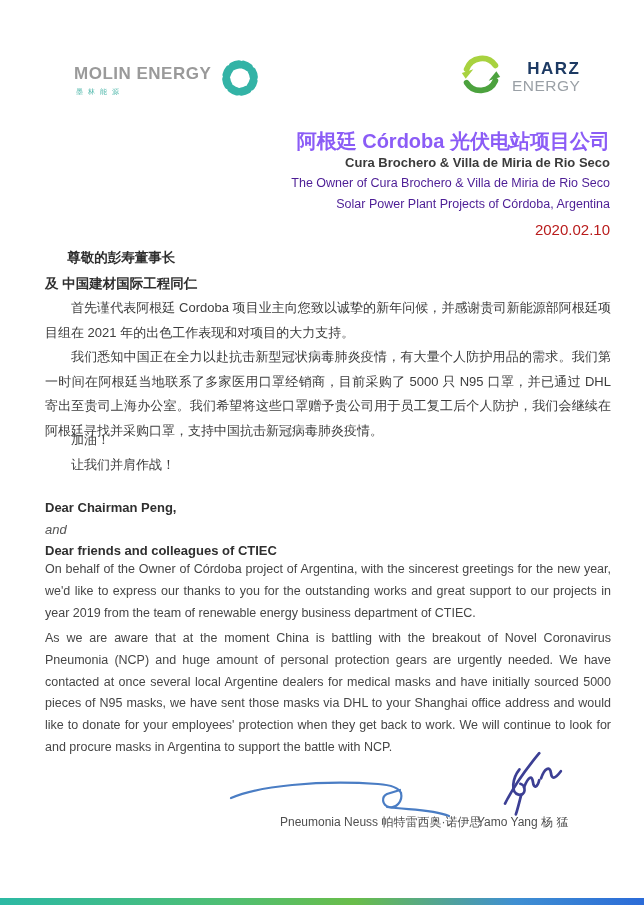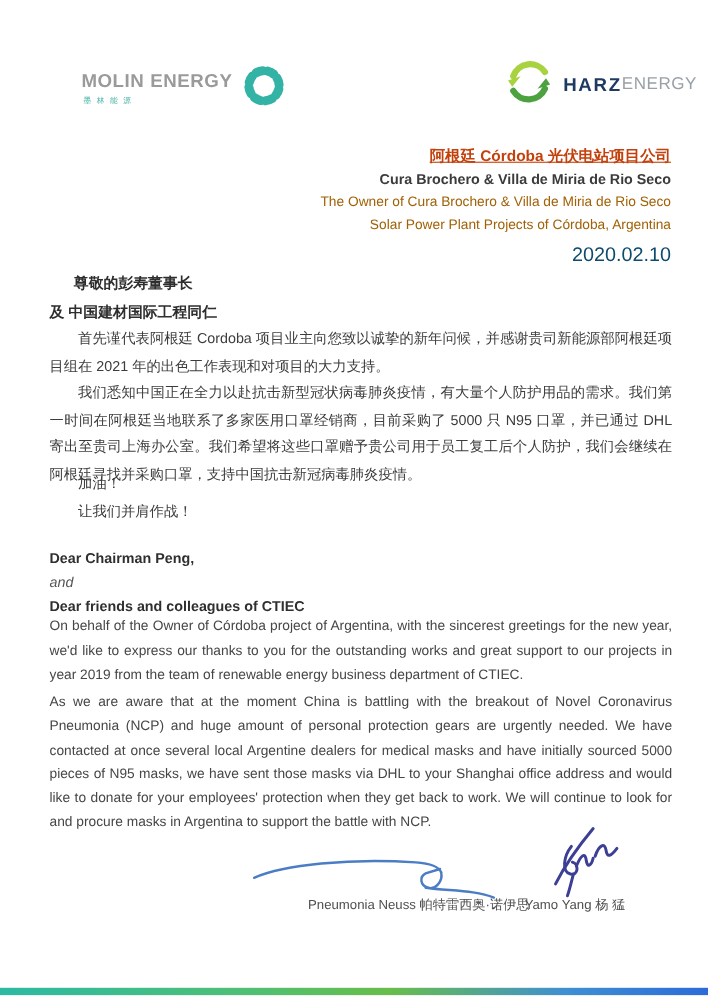--- a/index.html
+++ b/index.html
@@ -13,29 +13,29 @@
     overflow:hidden;
     margin:0 auto;
   }
   
   .logo-row { position:absolute; top:52px; left:0; width:644px; height:58px; }
   .molin-logo { position:absolute; left:74px; top:4px; display:flex; align-items:center; gap:7px; }
   .molin-text { display:flex; flex-direction:column; }
   .molin-name { font-size:17px; font-weight:bold; color:#9a9a9a; letter-spacing:0.5px; font-stretch:condensed; }
   .molin-sub  { font-size:7px; color:#4ab5a8; letter-spacing:5px; margin-top:3px; margin-left:2px; }
   .harz-logo { position:absolute; left:458px; top:0; display:flex; align-items:center; gap:8px; }
-  .harz-text { display:flex; flex-direction:row; line-height:1.02; }
+  .harz-text { display:flex; flex-direction:column; line-height:1.02;text-align:right; }
   .harz-name   { font-size:17px; font-weight:bold; color:#1d3a63; letter-spacing:1.5px; }
   .harz-energy { font-size:15.5px; color:#9aa0a6; letter-spacing:0.5px; }
   
   .header-block { position:absolute; top:130px; right:34px; text-align:right; }
-  .hdr-l1 { font-size:14px; font-weight:bold; color:#c2410c; line-height:22px;text-decoration:underline; }
+  .hdr-l1 { font-size:20px; font-weight:bold; color:#8b5cf6; line-height:22px; }
   .hdr-l2 { font-size:13px; font-weight:bold; color:#3b3b3b; line-height:21px; }
-  .hdr-l3, .hdr-l4 { font-size:12.5px; color:#a16207; line-height:21px;margin-left:32px; }
-  .date-line { position:absolute; top:221px; right:34px; font-size:18px; color:#0c4a6e; }
+  .hdr-l3, .hdr-l4 { font-size:12.5px; color:#4c1d95; line-height:21px;margin-left:32px; }
+  .date-line { position:absolute; top:221px; right:34px; font-size:15px; color:#b91c1c; }
   
   .zh-salutation { position:absolute; top:245px; left:45px; font-size:13.5px; font-weight:bold; color:#2e2e2e; line-height:26px;text-align:center; }
   .zh-para { position:absolute; left:45px; width:566px; font-size:13px; color:#3c3c3c; line-height:24.5px; text-align:justify; text-indent:2em; }
   .zh-p1 { top:296px; }
   .zh-p2 { top:345px; }
   .zh-slogan { position:absolute; top:428px; left:45px; font-size:13px; color:#3c3c3c; line-height:24.5px; }
   .zh-slogan div { text-indent:2em; }
   
   .en-salutation { position:absolute; top:497px; left:45px; font-size:13px; color:#2f2f2f; line-height:21.5px; }
   .en-salutation .bold { font-weight:bold; }

